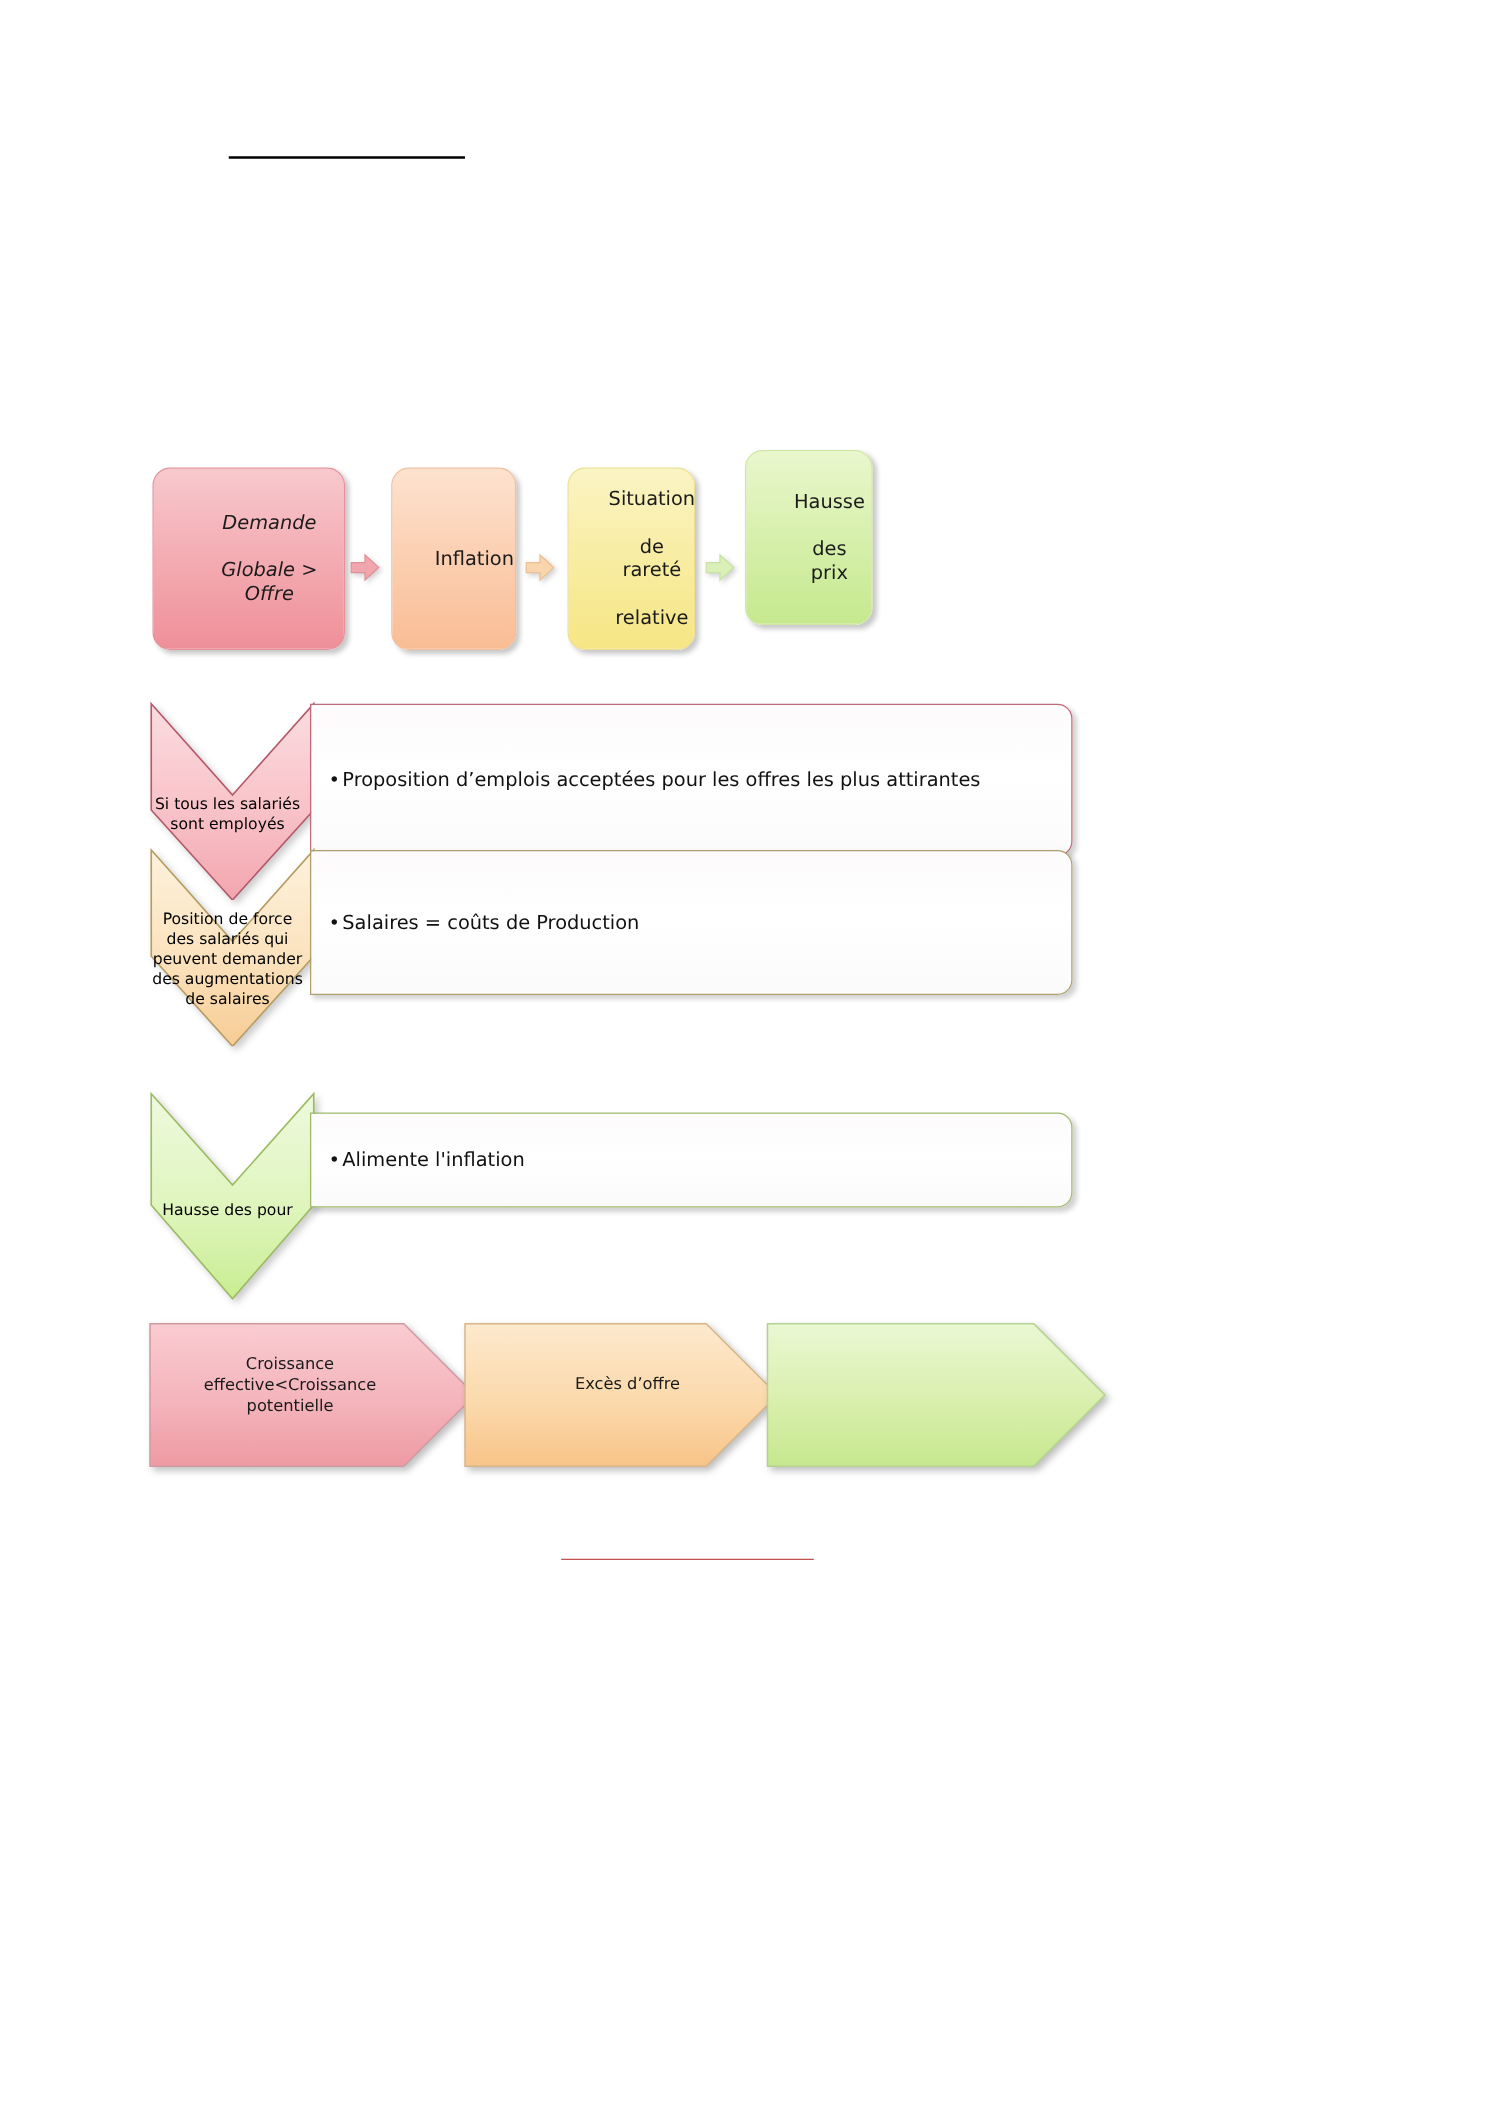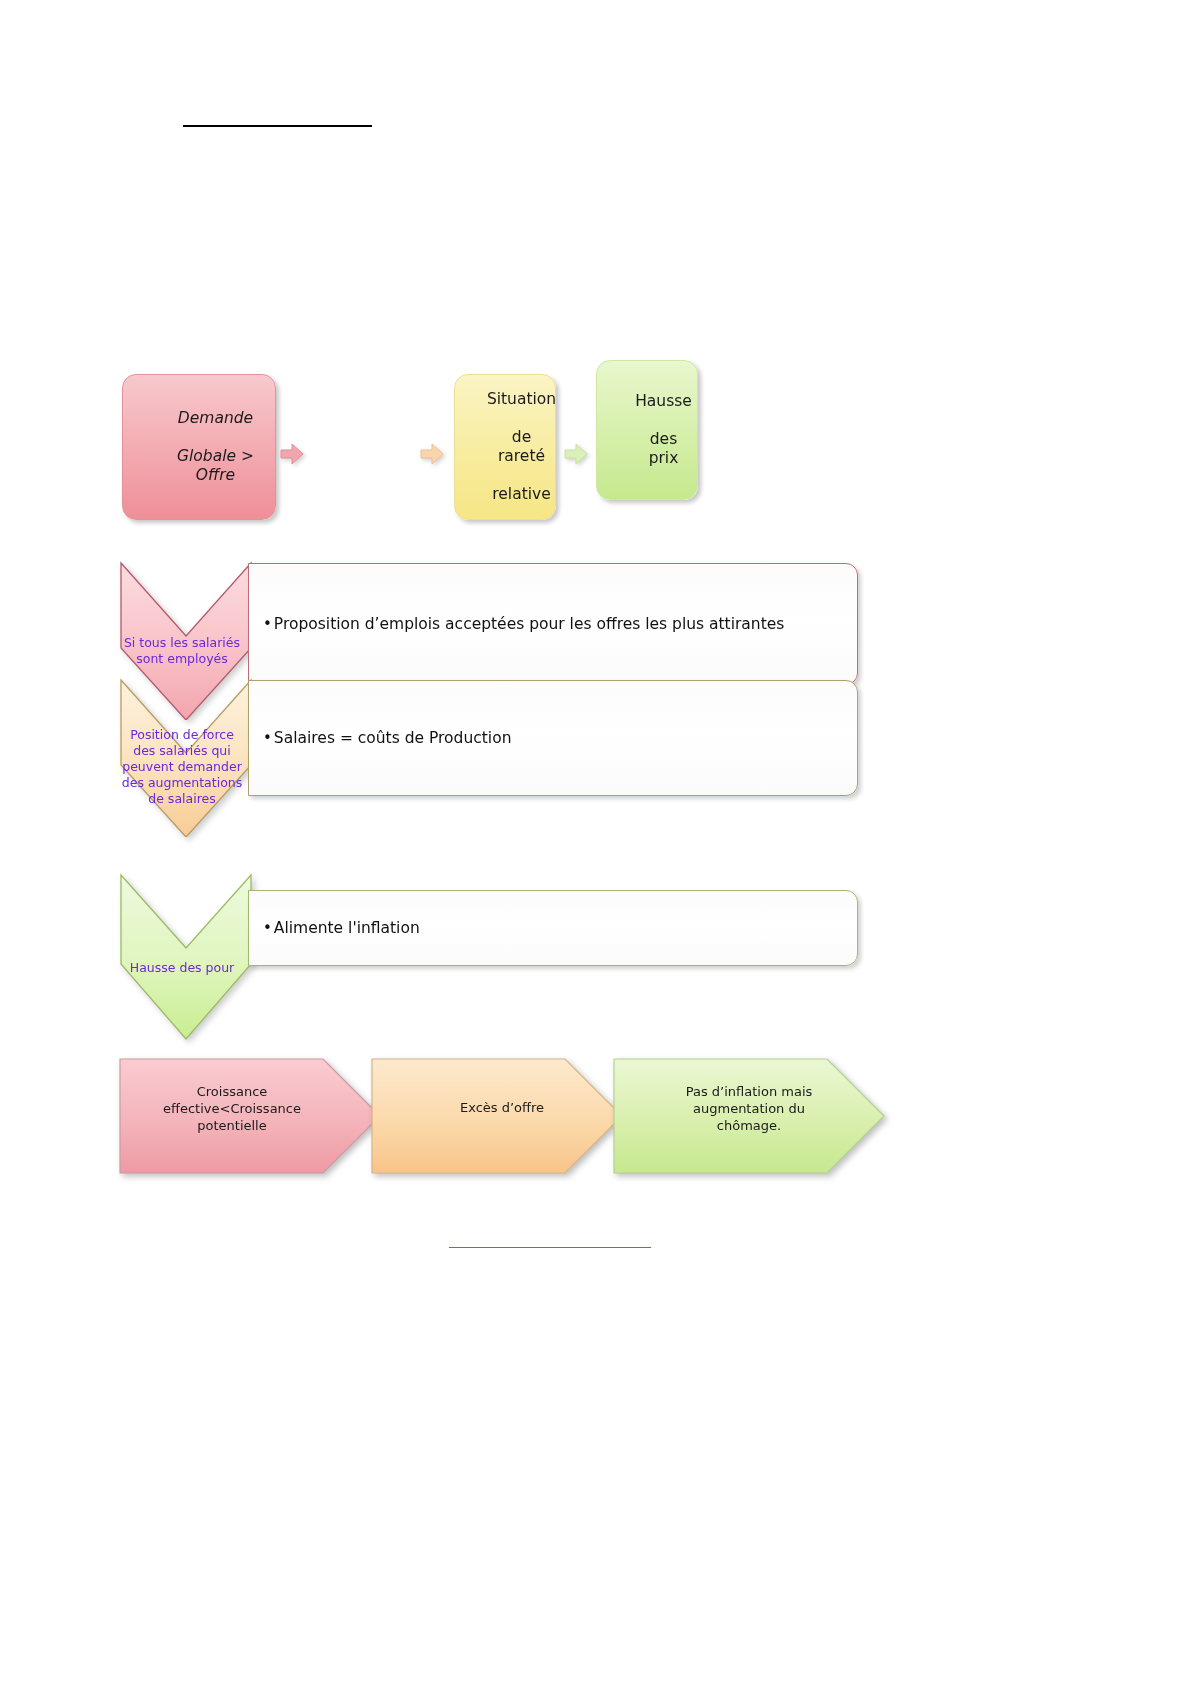--- a/index.html
+++ b/index.html
@@ -72,21 +72,21 @@
   .chev-row{position:absolute;}
   .chev{
     position:absolute;left:0;top:0;
     filter:drop-shadow(3px 3px 3px rgba(0,0,0,0.20));
   }
   .chev-label{
     position:absolute;
     width:128px;
     text-align:center;
     font-size:12.5px;line-height:1.28;
-    color:#6d28d9;
+    color:#000000;
     pointer-events:none;
   }
   .callout{
     position:absolute;
     box-sizing:border-box;
     display:flex;align-items:center;
     background:linear-gradient(180deg,#fdfbfb 0%,#ffffff 45%,#fbfbfb 100%);
     box-shadow:3px 3px 4px rgba(0,0,0,0.18);
   }
   .callout .bullet-text{
@@ -150,20 +150,25 @@
       <span>
         <span>Demande</span><br>
         <span>Globale &gt; Offre</span>
       </span>
     </div>
 
     <svg class="mini-arrow ma-1" viewBox="0 0 26 26">
       <path d="M2 9 L13 9 L13 3 L24 13 L13 23 L13 17 L2 17 Z" fill="#f1a6ae" stroke="#e09098" stroke-width="1"></path>
     </svg>
 
+    <div class="chip chip-2">
+      <span>
+        <span>Inflation</span>
+      </span>
+    </div>
 
     <svg class="mini-arrow ma-2" viewBox="0 0 26 26">
       <path d="M2 9 L13 9 L13 3 L24 13 L13 23 L13 17 L2 17 Z" fill="#f9d5ae" stroke="#edbf93" stroke-width="1"></path>
     </svg>
 
     <div class="chip chip-3">
       <span>
         <span>Situation</span><br>
         <span>de rareté</span><br>
         <span>relative</span>
@@ -286,21 +291,16 @@
   <svg class="parrow pa3" width="275" height="118" viewBox="0 0 275 118">
     <defs>
       <linearGradient id="bp3" x1="0" y1="0" x2="0" y2="1">
         <stop offset="0%" stop-color="#eaf8d3"></stop>
         <stop offset="55%" stop-color="#d9efad"></stop>
         <stop offset="100%" stop-color="#c6e88e"></stop>
       </linearGradient>
     </defs>
     <path d="M2 2 L215 2 L272 59 L215 116 L2 116 L2 2 Z" fill="url(#bp3)" stroke="#b4d190" stroke-width="1.2"></path>
   </svg>
-  <div class="parrow-label pa3l">
-    <span>Pas d’inflation mais</span><br>
-    <span>augmentation du</span><br>
-    <span>chômage.</span>
-  </div>
 
   <div class="bottom-rule"></div>
 
 </div>
 
 </body></html>

